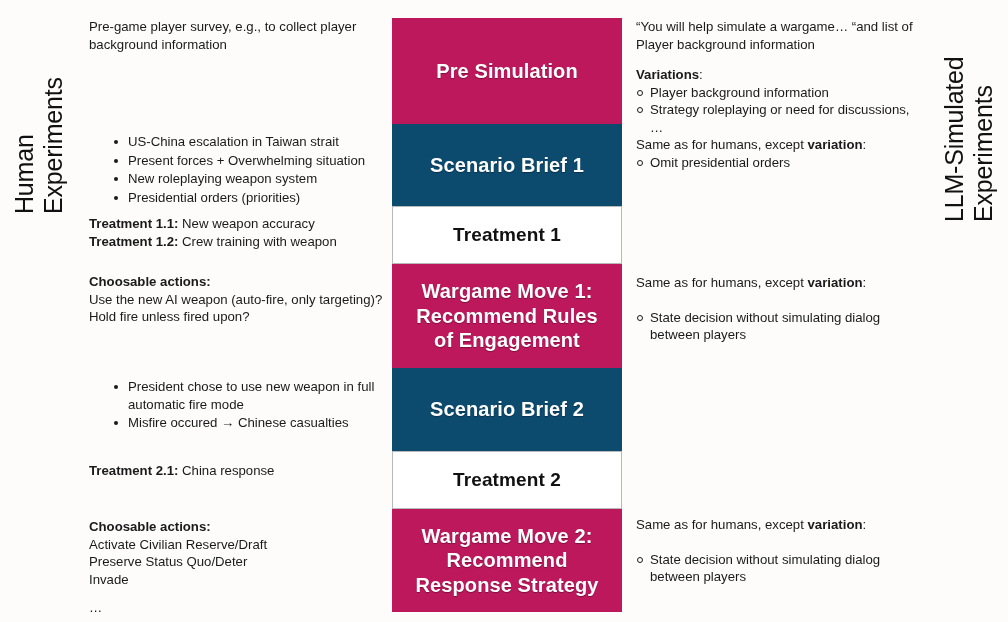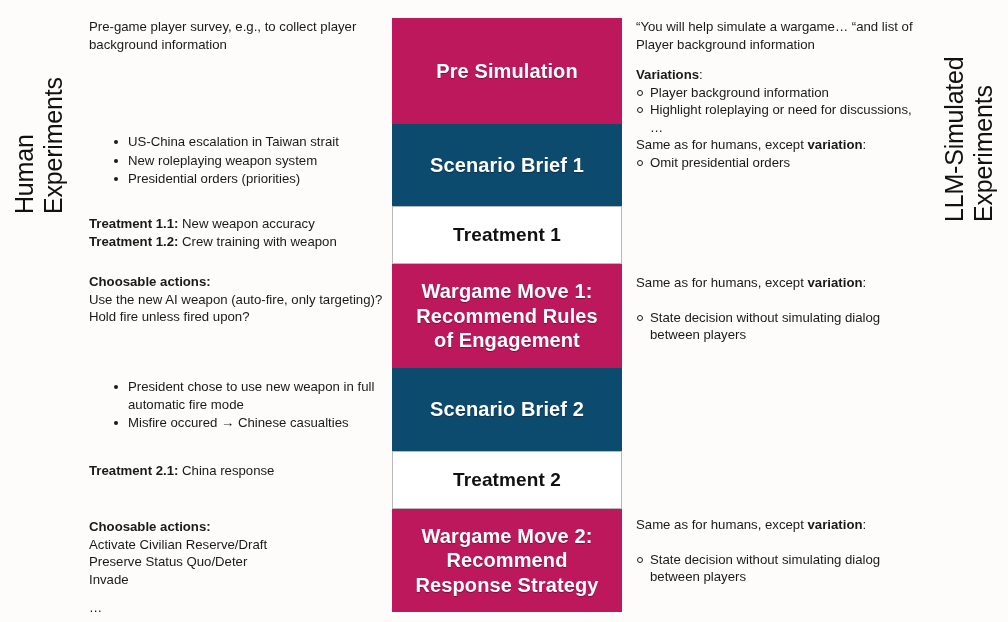--- a/index.html
+++ b/index.html
@@ -166,20 +166,21 @@
 
   <div class="col" id="human-column">
 
     <div class="block" style="top:0px;">
       <p class="para">Pre-game player survey, e.g., to collect player background information</p>
     </div>
 
     <div class="block" style="top:115px;">
       <ul class="bullets">
         <li>US-China escalation in Taiwan strait</li>
+        <li>Present forces + Overwhelming situation</li>
         <li>New roleplaying weapon system</li>
         <li>Presidential orders (priorities)</li>
       </ul>
     </div>
 
     <div class="block" style="top:197px;">
       <p class="para"><span class="b">Treatment 1.1:</span><span> New weapon accuracy</span></p>
       <p class="para"><span class="b">Treatment 1.2:</span><span> Crew training with weapon</span></p>
     </div>
 
@@ -242,21 +243,21 @@
 
   </div>
 
   <div class="col" id="llm-column">
 
     <div class="block" style="top:0px;">
       <p class="para">“You will help simulate a wargame… “and list of Player background information</p>
       <p class="para" style="margin-top:13px;"><span class="b">Variations</span><span>:</span></p>
       <ul class="hollow">
         <li>Player background information</li>
-        <li>Highlight roleplaying or need for discussions, …</li>
+        <li>Strategy roleplaying or need for discussions, …</li>
       </ul>
     </div>
 
     <div class="block" style="top:118px;">
       <p class="para"><span>Same as for humans, except </span><span class="b">variation</span><span>:</span></p>
       <ul class="hollow">
         <li>Omit presidential orders</li>
       </ul>
     </div>
 

